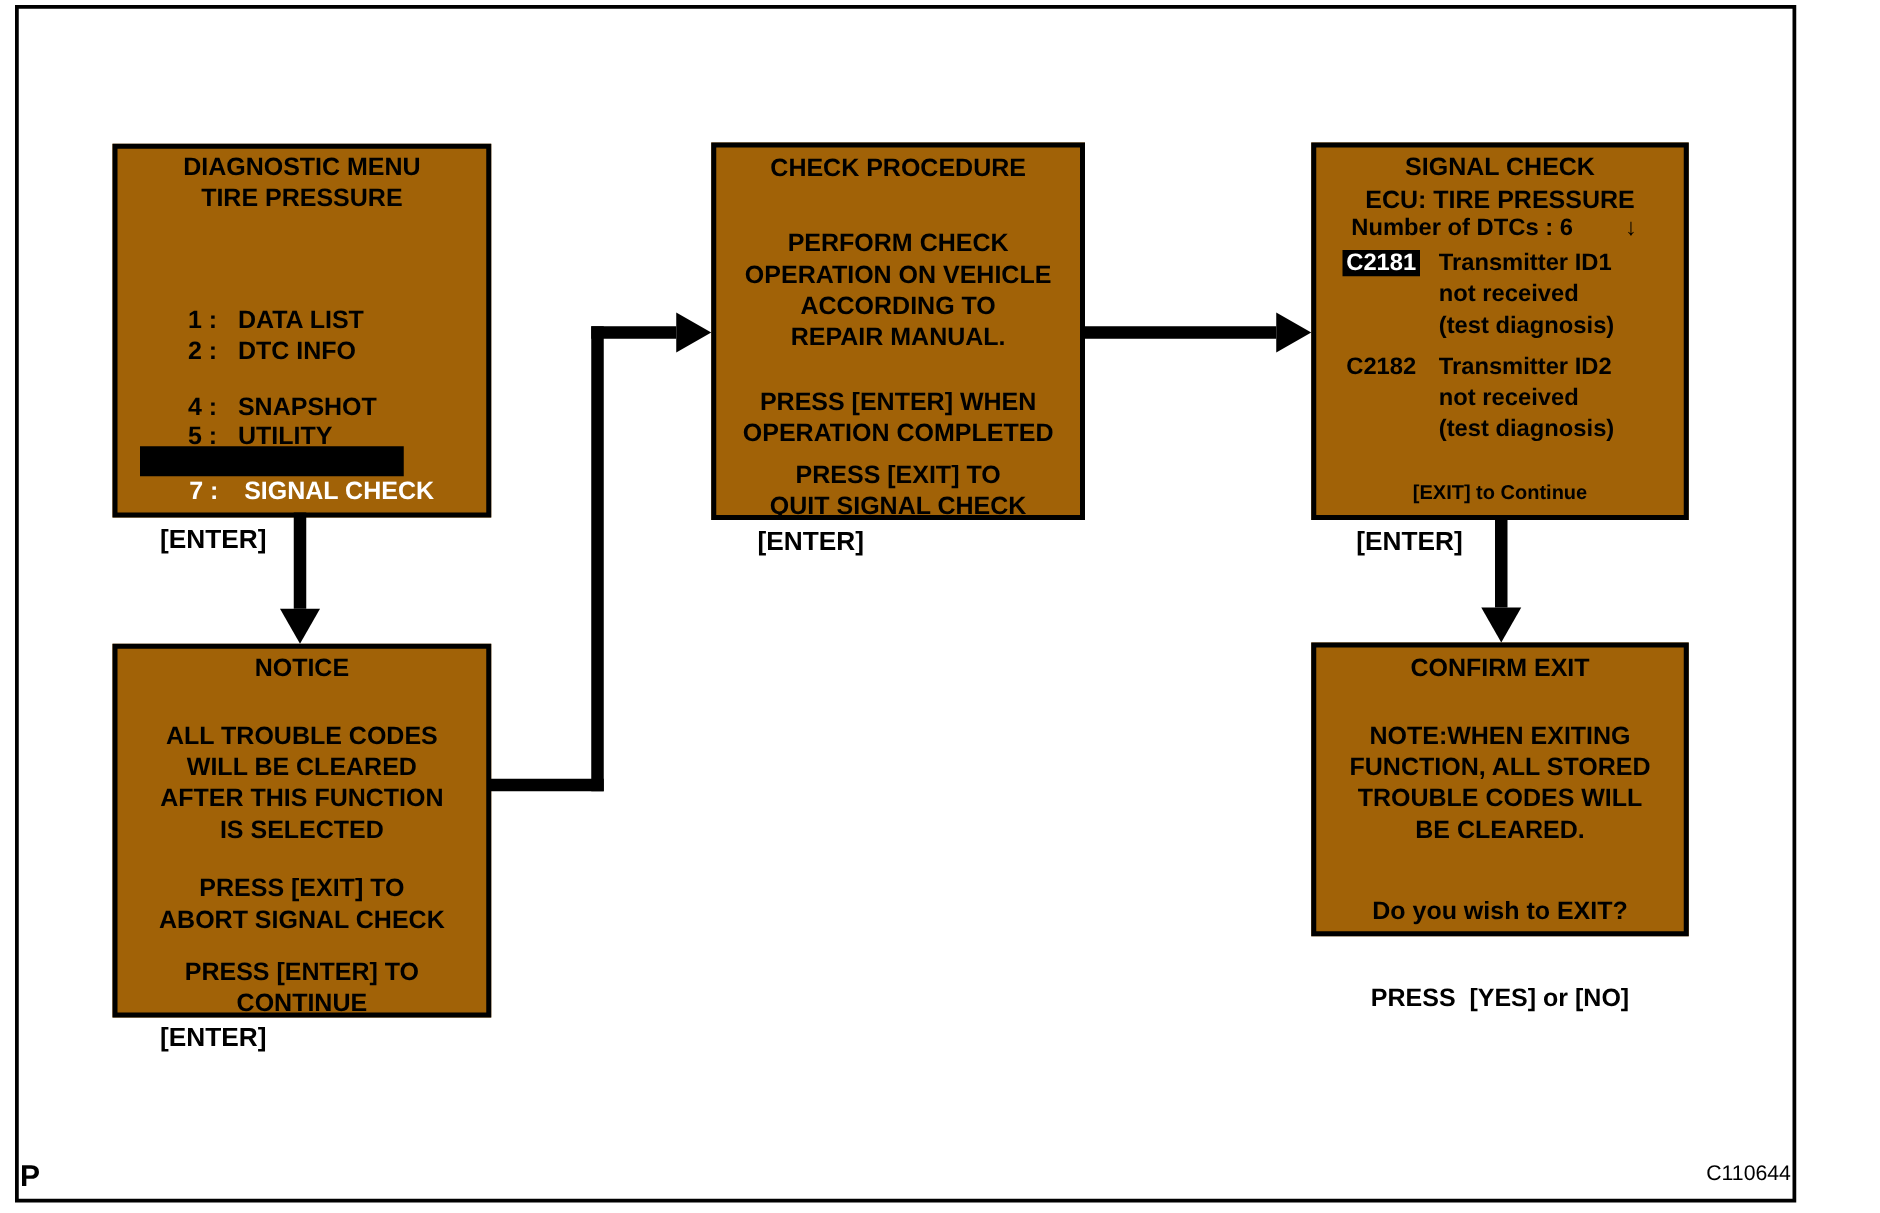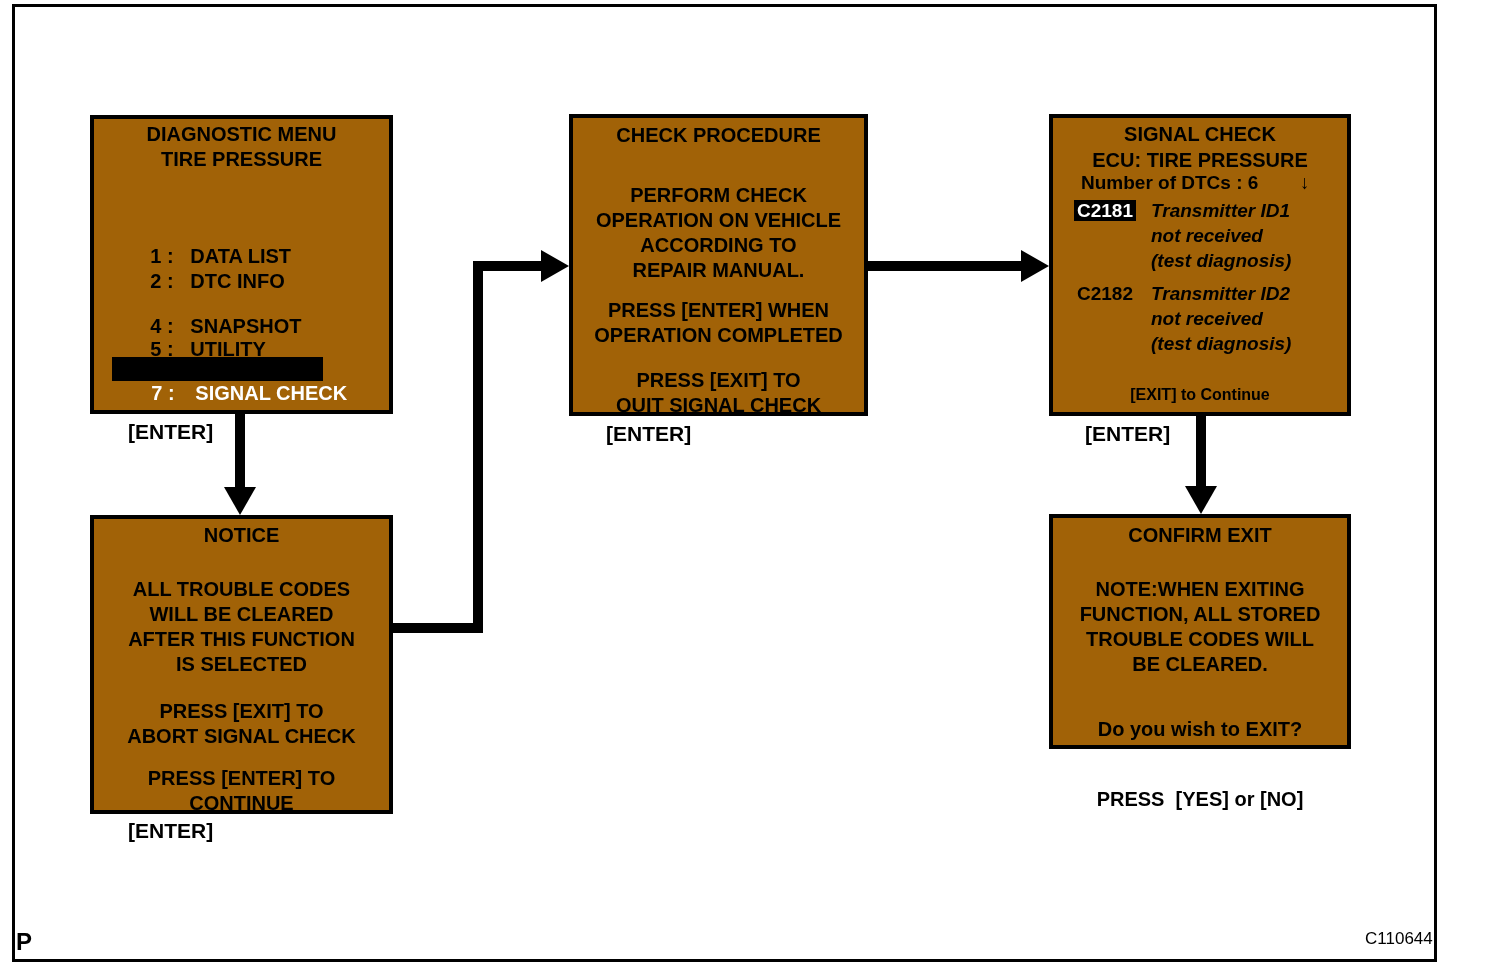--- a/index.html
+++ b/index.html
@@ -14,21 +14,21 @@
   .line{white-space:pre;line-height:25px;}
   .t-line{white-space:pre;line-height:26px;}
   .menu-row{position:absolute;left:23px;height:24px;line-height:24px;white-space:pre;}
   .menu-row .num{display:inline-block;width:40px;}
   .hl-row{position:absolute;left:18px;width:211px;height:24px;line-height:24px;
           background:#000;color:#fff;padding-left:6px;white-space:pre;}
   .hl-row .num{display:inline-block;width:44px;}
   .sc{font-size:19px;}
   .dtc-code{position:absolute;left:21px;width:62px;height:21px;line-height:21px;text-align:center;}
   .dtc-code.hl{background:#000;color:#fff;}
-  .dtc-desc{position:absolute;left:98px;font-style:italic;}
+  .dtc-desc{position:absolute;left:98px;}
   .enter-label{position:absolute;font-weight:bold;font-size:21px;white-space:pre;margin-left:28px;}
   .bar{position:absolute;background:#000;}
   .head-down{position:absolute;width:0;height:0;
              border-left:16px solid transparent;border-right:16px solid transparent;
              border-top:28px solid #000;}
   .head-right{position:absolute;width:0;height:0;
               border-top:16px solid transparent;border-bottom:16px solid transparent;
               border-left:28px solid #000;}
   .page-marker{position:absolute;left:16px;top:928px;font-weight:bold;font-size:24px;}
   .figure-code{position:absolute;left:1365px;top:929px;font-weight:normal;font-size:17px;}
@@ -65,21 +65,21 @@
   <div class="screen" style="left:569px;top:114px;width:299px;height:302px">
     <div class="abs center" style="top:5px">
       <div class="line">CHECK PROCEDURE</div>
     </div>
     <div class="abs center" style="top:65px">
       <div class="line">PERFORM CHECK</div>
       <div class="line">OPERATION ON VEHICLE</div>
       <div class="line">ACCORDING TO</div>
       <div class="line">REPAIR MANUAL.</div>
     </div>
-    <div class="abs center" style="top:180px">
+    <div class="abs center" style="top:192px">
       <div class="line">PRESS [ENTER] WHEN</div>
       <div class="line">OPERATION COMPLETED</div>
     </div>
     <div class="abs center" style="top:250px">
       <div class="line">PRESS [EXIT] TO</div>
       <div class="line">QUIT SIGNAL CHECK</div>
     </div>
   </div>
   <div class="enter-label" style="left:578px;top:422px">[ENTER]</div>
 

